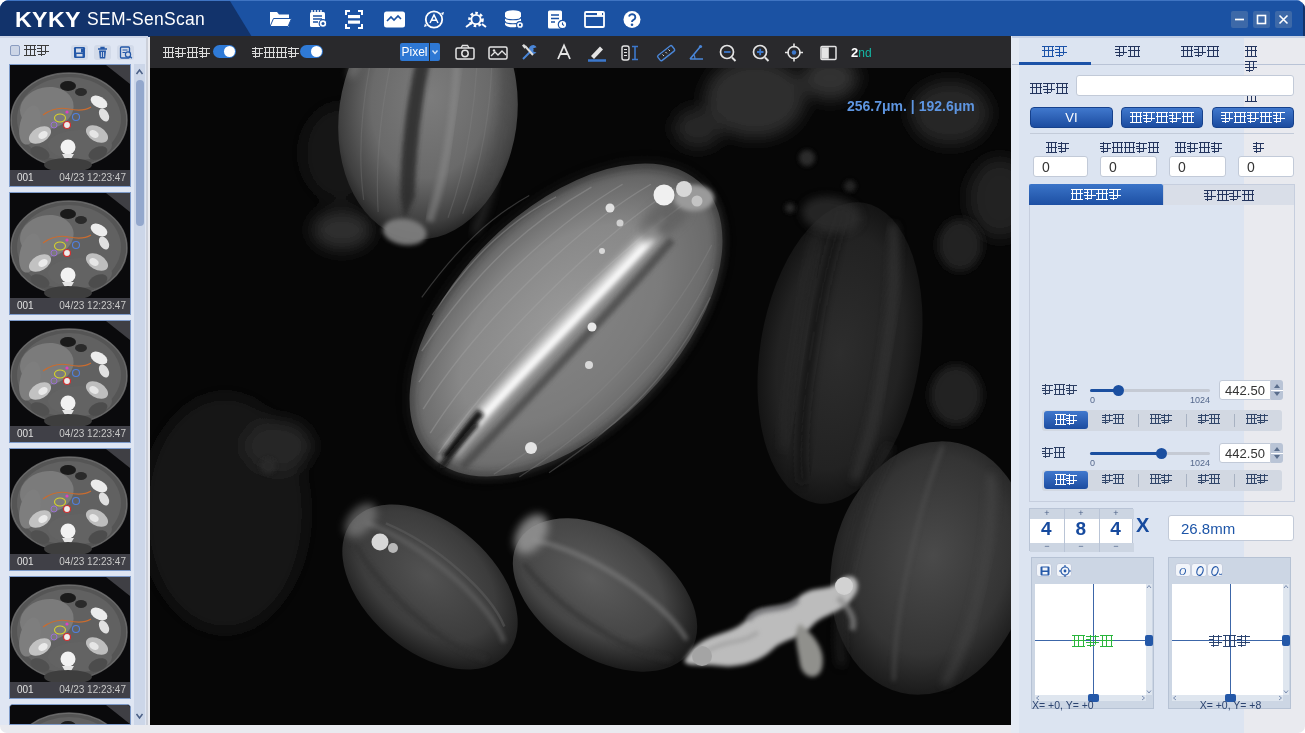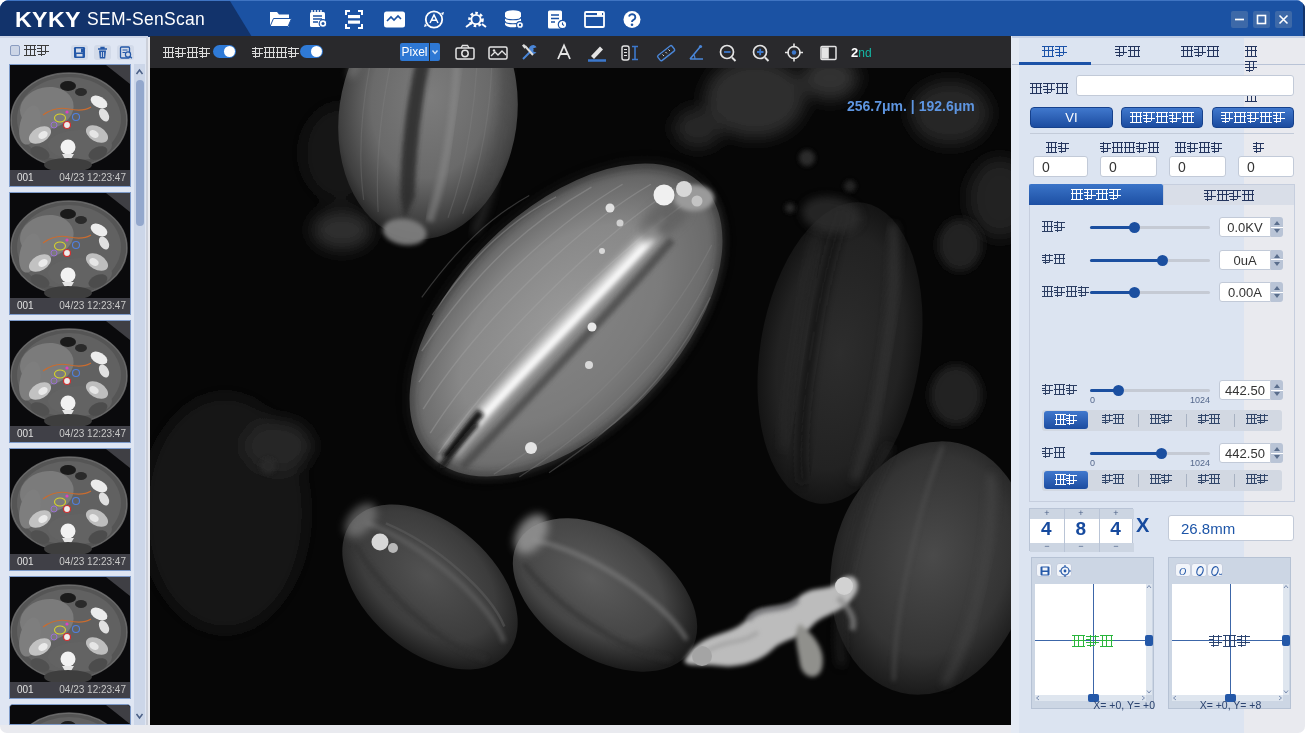--- a/index.html
+++ b/index.html
@@ -469,53 +469,20 @@
  <div class="ab" style="left:163px;top:105px;font-size:12px"><i class="c"></i><i class="c2"></i><i class="c"></i><i class="c2"></i></div>
  <div class="ab" style="left:241px;top:105px;font-size:12px"><i class="c2"></i><i class="c"></i></div>
  <div class="inp" style="left:21px;top:120px;width:55px;height:21px;font-size:14px;color:#333;padding:2px 0 0 8px">0</div>
  <div class="inp" style="left:88px;top:120px;width:57px;height:21px;font-size:14px;color:#333;padding:2px 0 0 8px">0</div>
  <div class="inp" style="left:157px;top:120px;width:57px;height:21px;font-size:14px;color:#333;padding:2px 0 0 8px">0</div>
  <div class="inp" style="left:226px;top:120px;width:56px;height:21px;font-size:14px;color:#333;padding:2px 0 0 8px">0</div>
  <div class="ab" style="left:17px;top:148px;width:266px;height:318px;border:1px solid #c6cede;border-top:none"></div>
  <div class="ab" style="left:17px;top:148px;width:134px;height:21px;background:linear-gradient(#3a74c8,#1d4fa3);border-radius:2px 2px 0 0;color:#fff;font-size:13px;text-align:center;line-height:21px"><i class="c"></i><i class="c2"></i><i class="c"></i><i class="c2"></i></div>
  <div class="ab" style="left:151px;top:148px;width:132px;height:21px;background:#d9dee8;border:1px solid #c6cede;border-bottom:none;font-size:13px;text-align:center;line-height:21px"><i class="c2"></i><i class="c"></i><i class="c2"></i><i class="c"></i></div>
 
- <div class="srow" style="top:181px">
-        <span class="slab" style="top:3px"><i class="c"></i><i class="c2"></i></span>
-        <span class="track" style="top:9px">
-          <span class="fill" style="width:44px"></span>
-          <span class="knob" style="left:39px"></span>
-        </span>
-        <span class="vbox" style="top:0">0.0KV</span>
-        <span class="spin" style="top:0">
-          <i></i>
-        </span>
-      </div>
- <div class="srow" style="top:213.5px">
-        <span class="slab" style="top:3px"><i class="c2"></i><i class="c"></i></span>
-        <span class="track" style="top:9px">
-          <span class="fill" style="width:72px"></span>
-          <span class="knob" style="left:67px"></span>
-        </span>
-        <span class="vbox" style="top:0">0uA</span>
-        <span class="spin" style="top:0">
-          <i></i>
-        </span>
-      </div>
- <div class="srow" style="top:246px">
-        <span class="slab" style="top:3px"><i class="c"></i><i class="c2"></i><i class="c"></i><i class="c2"></i></span>
-        <span class="track" style="top:9px">
-          <span class="fill" style="width:44px"></span>
-          <span class="knob" style="left:39px"></span>
-        </span>
-        <span class="vbox" style="top:0">0.00A</span>
-        <span class="spin" style="top:0">
-          <i></i>
-        </span>
-      </div>
  <div class="srow" style="top:344px">
         <span class="slab" style="top:3px"><i class="c2"></i><i class="c"></i><i class="c2"></i></span>
         <span class="track" style="top:9px">
           <span class="fill" style="width:28px"></span>
           <span class="knob" style="left:23px"></span>
         </span>
         <span class="vbox" style="top:0">442.50</span>
         <span class="spin" style="top:0">
           <i></i>
         </span>
@@ -597,21 +564,21 @@
         </div>
   <div class="ab" style="left:3px;top:137px;width:111px;height:6px;background:#dfe6ef">
           <svg width="6" height="6" style="position:absolute;left:0">
             <path d="M4,1 l-2.5,2 2.5,2" stroke="#7a8db0" fill="none"></path>
           </svg>
           <div class="ab" style="left:53px;top:-1px;width:11px;height:8px;background:#2458a8;border-radius:2px"></div>
           <svg width="6" height="6" style="position:absolute;right:0">
             <path d="M2,1 l2.5,2 -2.5,2" stroke="#7a8db0" fill="none"></path>
           </svg>
         </div>
-  <div class="ab" style="left:0;top:141px;width:123px;text-align:right;font-size:10.5px;color:#2c4470">X= +0, Y= +0</div>
+  <div class="ab" style="left:0;top:141px;width:123px;text-align:left;font-size:10.5px;color:#2c4470">X= +0, Y= +0</div>
  </div>
  <div class="xypanel" style="left:156px">
   <div class="xybtn" style="left:6px"><svg width="16" height="14">
             <text x="3" y="11" font-size="10" font-style="italic" fill="#2458a8" font-family="Liberation Serif">O</text>
           </svg></div>
   <div class="xybtn" style="left:22px"><svg width="16" height="14">
             <ellipse cx="8" cy="7" rx="3" ry="4.5" fill="none" stroke="#2458a8" stroke-width="1.2" transform="rotate(18 8 7)"></ellipse>
           </svg></div>
   <div class="xybtn" style="left:38px"><svg width="16" height="14">
             <ellipse cx="7" cy="7" rx="3" ry="4.5" fill="none" stroke="#2458a8" stroke-width="1.2" transform="rotate(18 7 7)"></ellipse>

